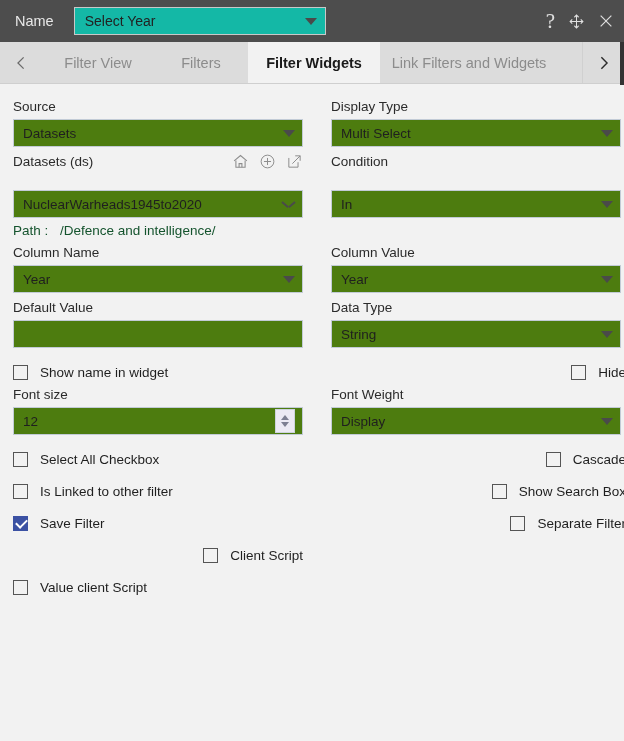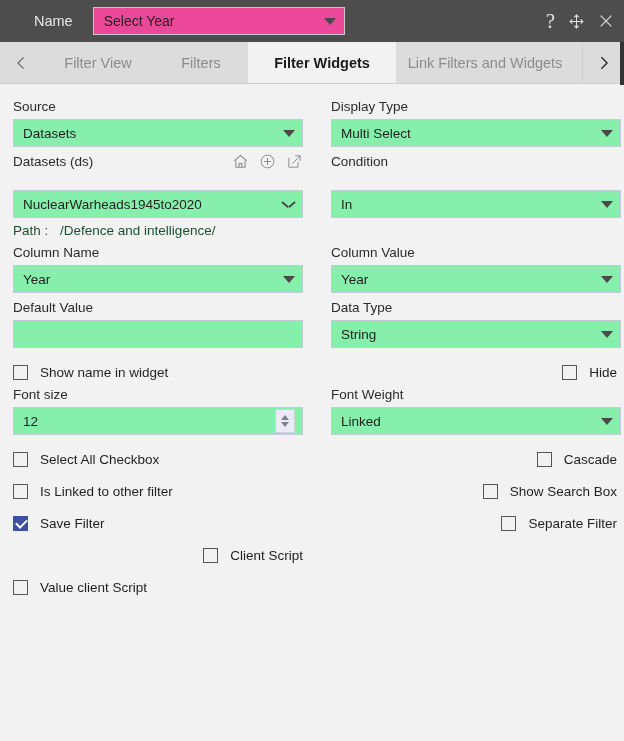--- a/index.html
+++ b/index.html
@@ -11,33 +11,33 @@
     background: #f2f2f2;
     color: #333;
   }
 
   
   .titlebar {
     height: 42px;
     background: #4d4d4d;
     display: flex;
     align-items: center;
-    padding: 0 8px 0 34px;
+    padding: 0 8px 0 15px;
     position: relative;
   }
   .titlebar-label {
     color: #e8e8e8;
     font-size: 14.5px;
     margin-right: 20px;
     white-space: nowrap;
   }
   .name-select {
     width: 252px;
     height: 28px;
-    background: #ec4899;
+    background: #14b8a6;
     border: 1px solid #c8c8c8;
     display: flex;
     align-items: center;
     padding: 0 8px 0 10px;
     font-size: 14px;
     color: #222;
     position: relative;
     gap: 16px;
   }
   .name-select .val { flex: 1; white-space: nowrap; overflow: hidden; }
@@ -83,21 +83,21 @@
     background: #dcdcdc;
     flex: none;
   }
   .tab.tab-fv { width: 112px; }
   .tab.tab-f  { width: 94px; }
   .tab.tab-lfw{ width: 178px; overflow: hidden; }
   .tab.active {
     background: #f2f2f2;
     color: #1a1a1a;
     font-weight: bold;
-    width: 148px;
+    width: 132px;
   }
   .tab-spacer { flex: 1 1 auto; background: #dcdcdc; }
 
   
   .form {
     padding: 8px 13px 0 13px;
     background: #f2f2f2;
     height: calc(741px - 42px - 43px);
     position: relative;
   }
@@ -115,21 +115,21 @@
     display: flex; align-items: center;
     margin: 6px 0 20px 0;
     height: 17px;
   }
   .label-row .flabel { margin: 0; }
   .ds-icons { margin-left: auto; display: flex; align-items: center; gap: 10px; }
   .ds-icons svg { display: block; }
 
   .field {
     height: 28px;
-    background: #86efac;
+    background: #4d7c0f;
     border: 1px solid #c2cbd6;
     display: flex;
     align-items: center;
     padding: 0 7px 0 9px;
     font-size: 13.5px;
     color: #1f1f1f;
   }
   .field .val { flex: 1; white-space: nowrap; overflow: hidden; }
   .field.plain { padding-right: 9px; }
 
@@ -163,21 +163,21 @@
   }
   .spin i {
     width: 0; height: 0;
     border-left: 4px solid transparent;
     border-right: 4px solid transparent;
   }
   .spin i.up { border-bottom: 5px solid #7d7f92; }
   .spin i.dn { border-top: 5px solid #7d7f92; }
 
   
-  .cbrow { display: flex; gap: 24px; margin-top: 17px; }
+  .cbrow { display: flex; gap: 33px; margin-top: 17px; }
   .cbcell { width: 290px; flex: none; display: flex; align-items: center; }
   .cbcell.r { padding-left: 14px; justify-content: flex-end; }
   .cb {
     width: 15px; height: 15px;
     border: 1.6px solid #555;
     background: #f2f2f2;
     flex: none;
     margin-right: 12px;
     position: relative;
   }
@@ -383,21 +383,21 @@
           <span class="val">12</span>
           <span class="spin">
             <i class="up"></i>
             <i class="dn"></i>
           </span>
         </div>
       </div>
       <div class="col">
         <span class="flabel">Font Weight</span>
         <div class="field">
-          <span class="val">Linked</span>
+          <span class="val">Display</span>
           <span class="tri-down"></span>
         </div>
       </div>
     </div>
 
     <div class="cbrow">
       <div class="cbcell">
         <span class="cb"></span>
         <span class="cblab">Select All Checkbox</span>
       </div>

